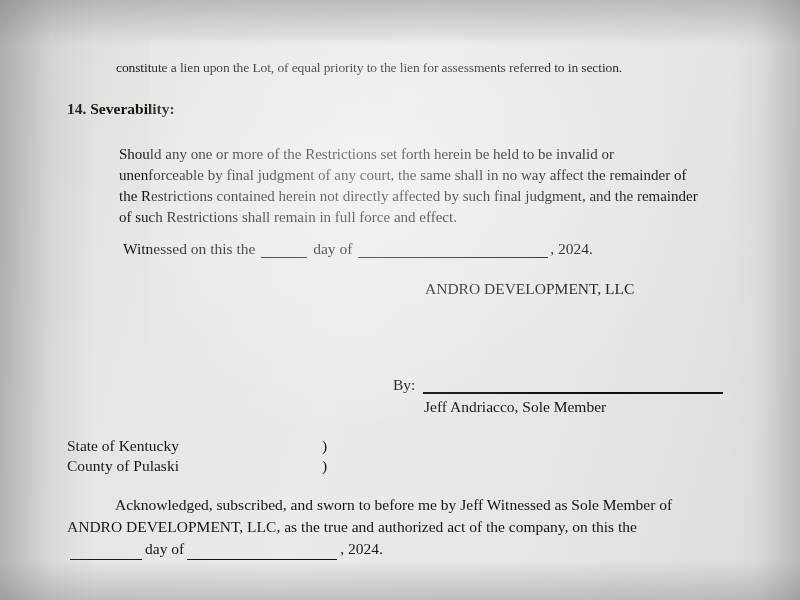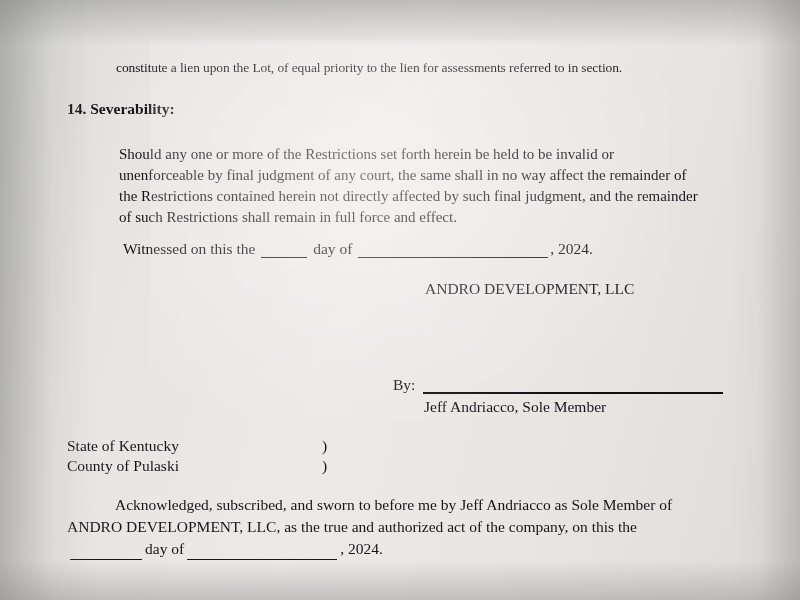--- a/index.html
+++ b/index.html
@@ -232,21 +232,21 @@
     </div>
     <div class="sig-name">Jeff Andriacco, Sole Member</div>
 
     <div class="state-row">State of Kentucky</div>
     <div class="paren-1">)</div>
 
     <div class="county-row">County of Pulaski</div>
     <div class="paren-2">)</div>
 
     <div class="ack">
-      <span class="indent"></span><span>Acknowledged, subscribed, and sworn to before me by Jeff Andriacco as Sole Member</span>
+      <span class="indent"></span><span>Acknowledged, subscribed, and sworn to before me by Jeff Witnessed as Sole Member</span>
       <span>of ANDRO DEVELOPMENT, LLC, as the true and authorized act of the company, on this the</span>
       <span class="nowrap">
         <span class="blank-ack-sm"></span><span>day of</span><span class="blank-ack-lg"></span><span>, 2024.</span>
       </span>
     </div>
 
   </div>
 
   <div class="glare"></div>
   <div class="shade-left"></div>

